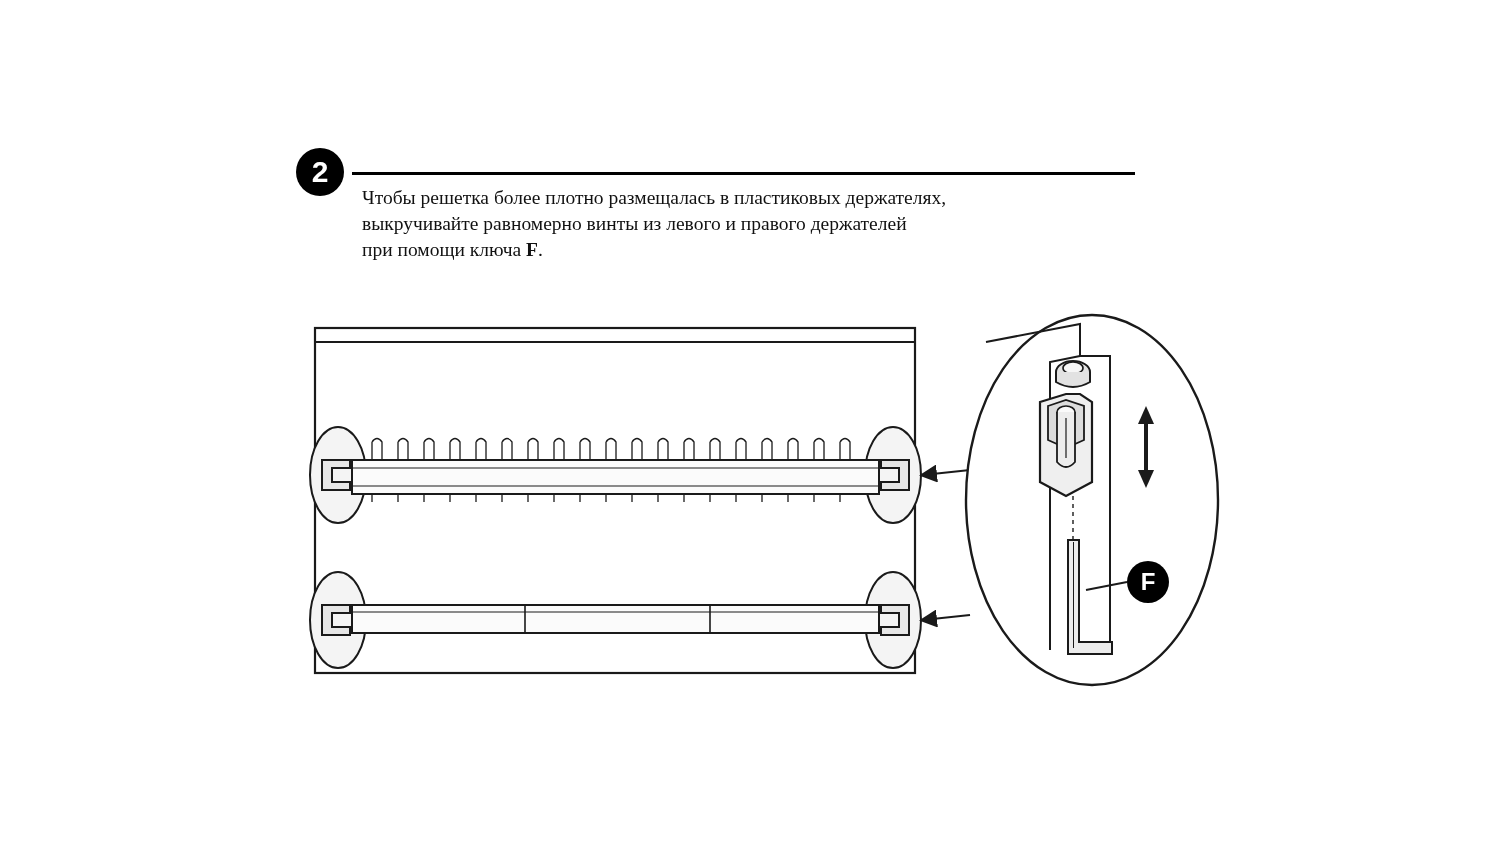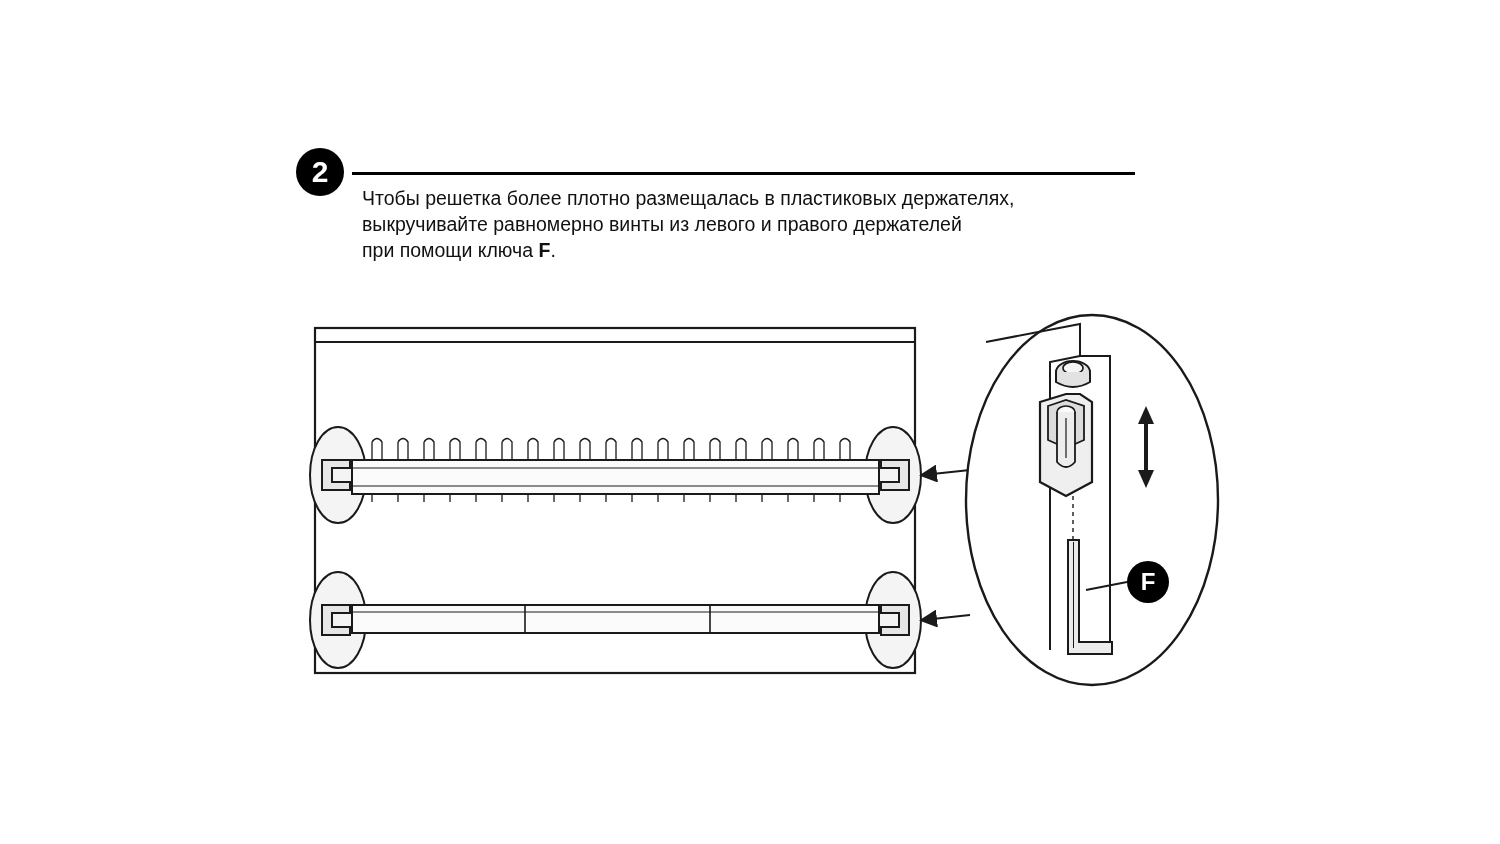--- a/index.html
+++ b/index.html
@@ -48,21 +48,21 @@
   }
   
   .instruction {
     position: absolute;
     left: 362px;
     top: 185px;
     width: 800px;
     font-size: 19.5px;
     line-height: 26px;
     color: #111111;
-    font-family: Liberation Sans, sans-serif;
+    font-family: Liberation Serif, serif;
     white-space: pre-line;
   }
   .instruction b { font-weight: bold; }
 
   
   .drawing {
     position: absolute;
     left: 280px;
     top: 290px;
     width: 940px;

